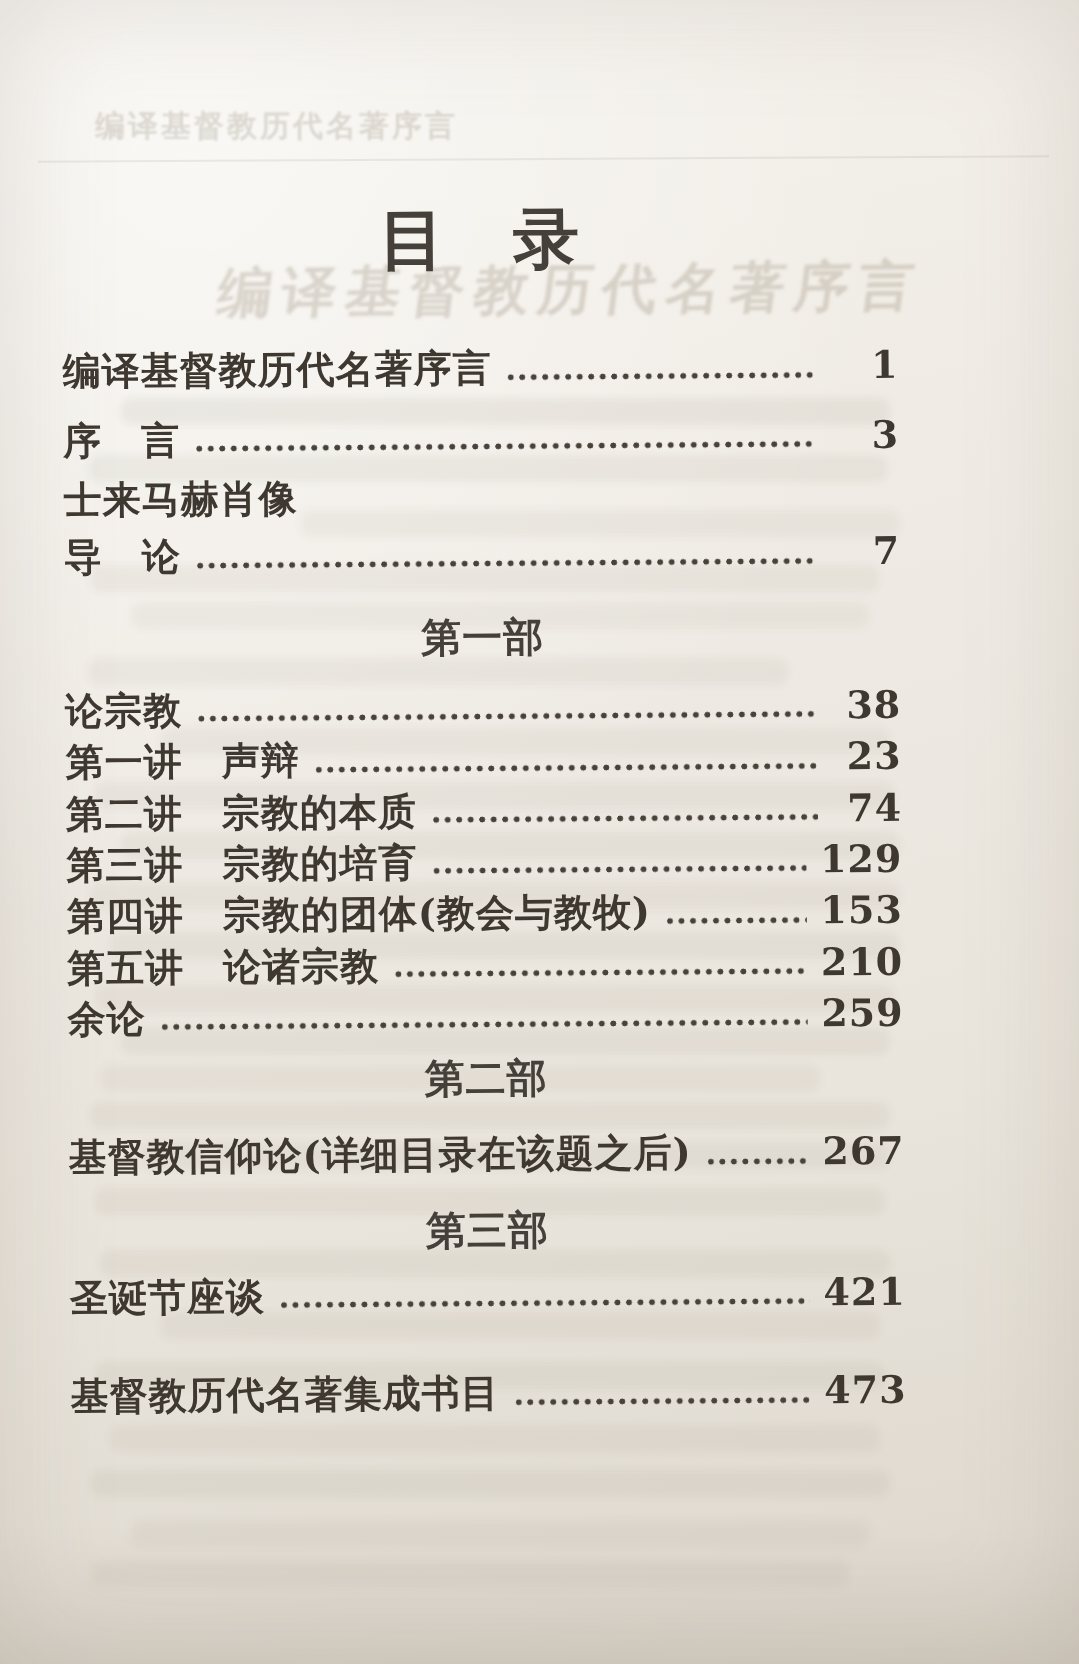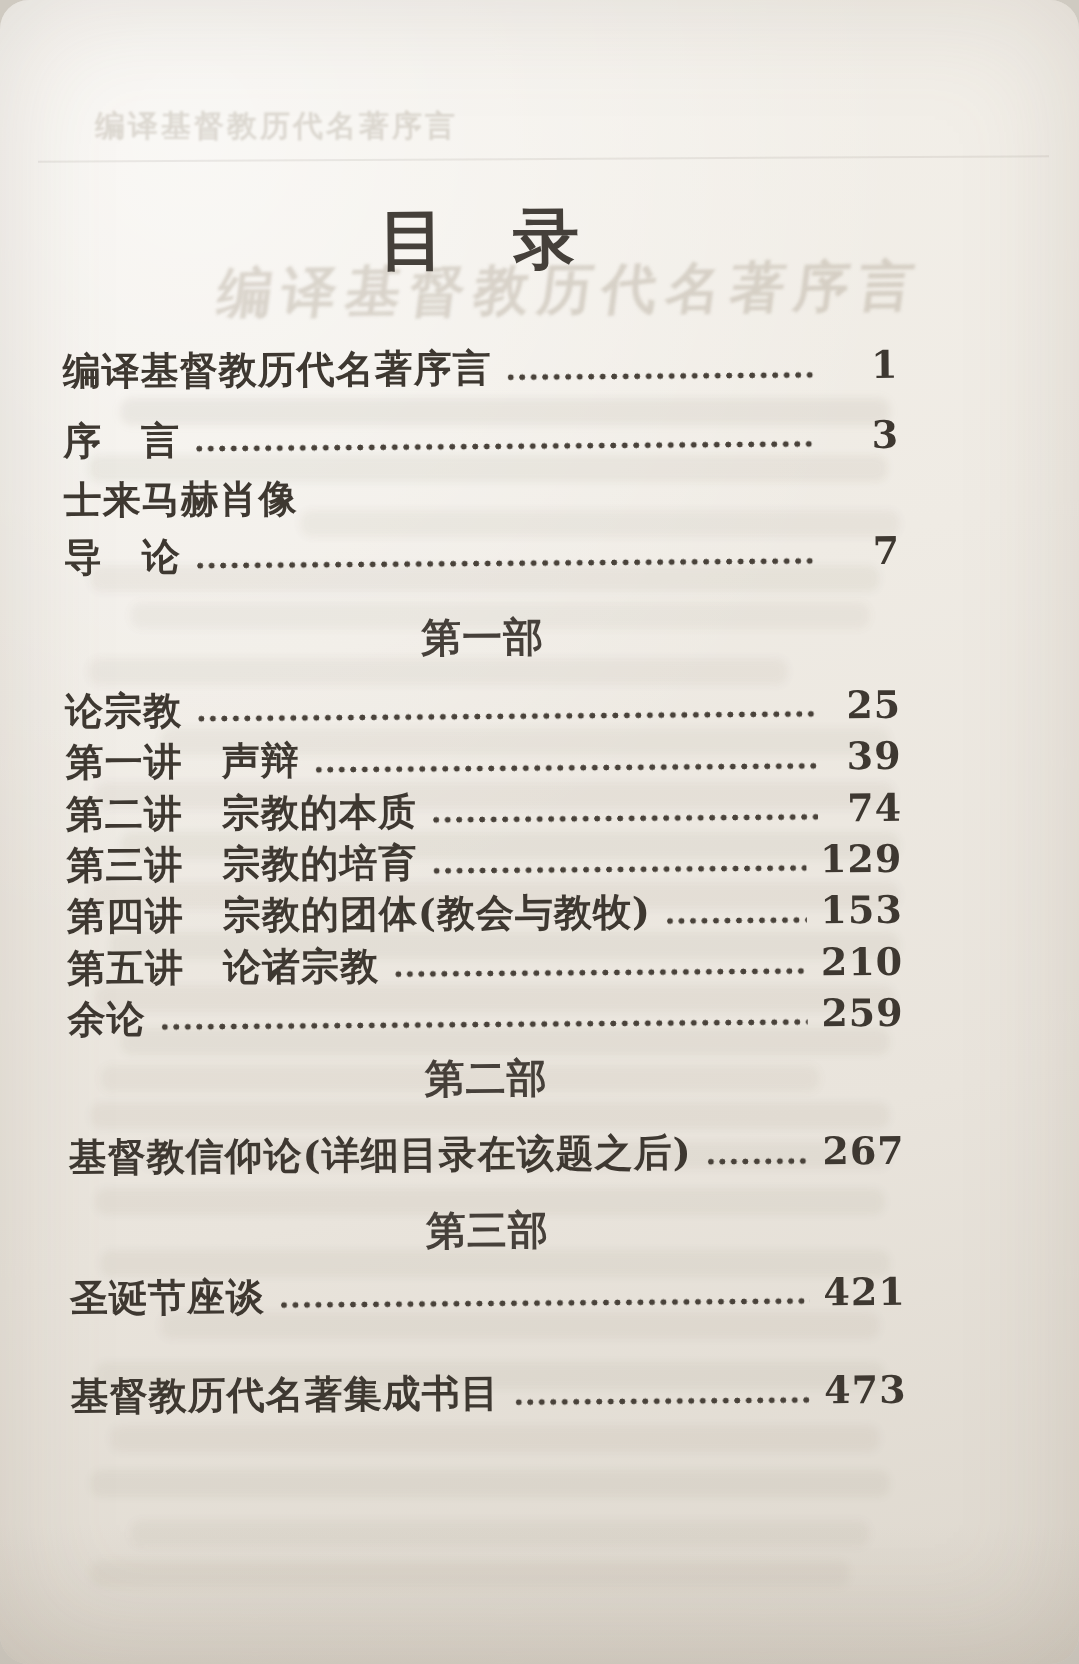--- a/index.html
+++ b/index.html
@@ -2,21 +2,21 @@
 <html><head>
 <meta charset="utf-8">
 <style>
   html,body{margin:0;padding:0;background:#cfcac1;}
   body{width:1079px;height:1664px;overflow:hidden;position:relative;
        font-family:"DejaVu Serif","Liberation Serif",serif;}
   .page{position:absolute;inset:0;
         background:
           radial-gradient(120% 90% at 18% 8%, rgba(255,255,255,.55) 0%, rgba(255,255,255,0) 55%),
           linear-gradient(168deg,#f4f1eb 0%,#efebe4 38%,#e9e4dc 68%,#ddd7cd 100%);
-        box-shadow:inset 0 0 120px rgba(120,108,90,.18);border-radius:29px;}
+        box-shadow:inset 0 0 120px rgba(120,108,90,.18);}
   .content{position:absolute;top:200px;left:66px;width:836px;
            transform:rotate(-0.45deg);transform-origin:50% 50%;
            color:#3e3831;letter-spacing:1px;}
   .doc-title{font-size:66px;line-height:1.2;font-weight:700;text-align:center;
              margin:0 0 64px 0;color:#45403a;}
   .row{display:flex;align-items:baseline;font-size:38px;line-height:1.3;
        font-weight:600;margin-bottom:2px;}
   .label{white-space:nowrap;}
   .dots{flex:1 1 auto;height:9px;margin:0 14px 0 16px;align-self:flex-end;
         margin-bottom:11px;
@@ -106,27 +106,27 @@
       <span class="label">导　论</span>
       <span class="dots"></span>
       <span class="pagenum">7</span>
     </div>
 
     <div class="part-heading p1">第一部</div>
 
     <div class="row">
       <span class="label">论宗教</span>
       <span class="dots"></span>
-      <span class="pagenum">25</span>
+      <span class="pagenum">38</span>
     </div>
 
     <div class="row">
       <span class="label">第一讲　声辩</span>
       <span class="dots"></span>
-      <span class="pagenum">39</span>
+      <span class="pagenum">23</span>
     </div>
 
     <div class="row">
       <span class="label">第二讲　宗教的本质</span>
       <span class="dots"></span>
       <span class="pagenum">74</span>
     </div>
 
     <div class="row">
       <span class="label">第三讲　宗教的培育</span>

